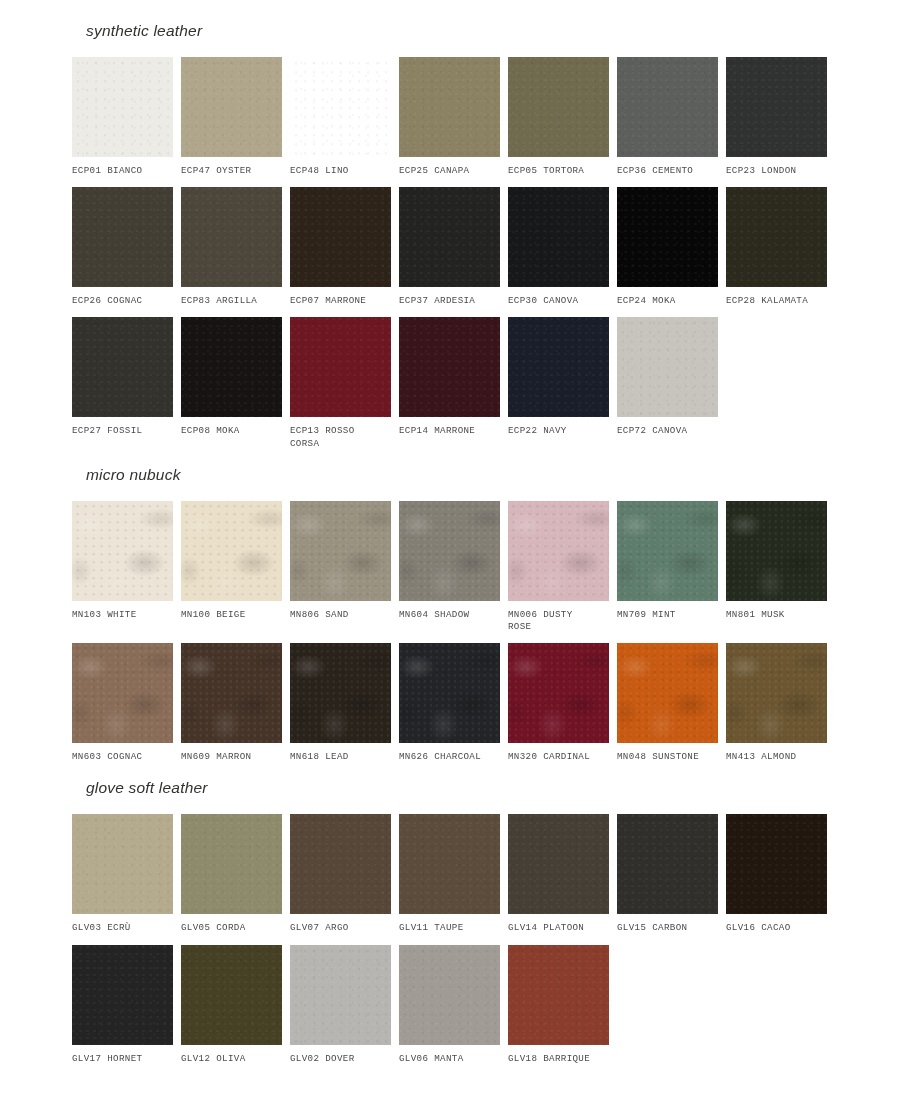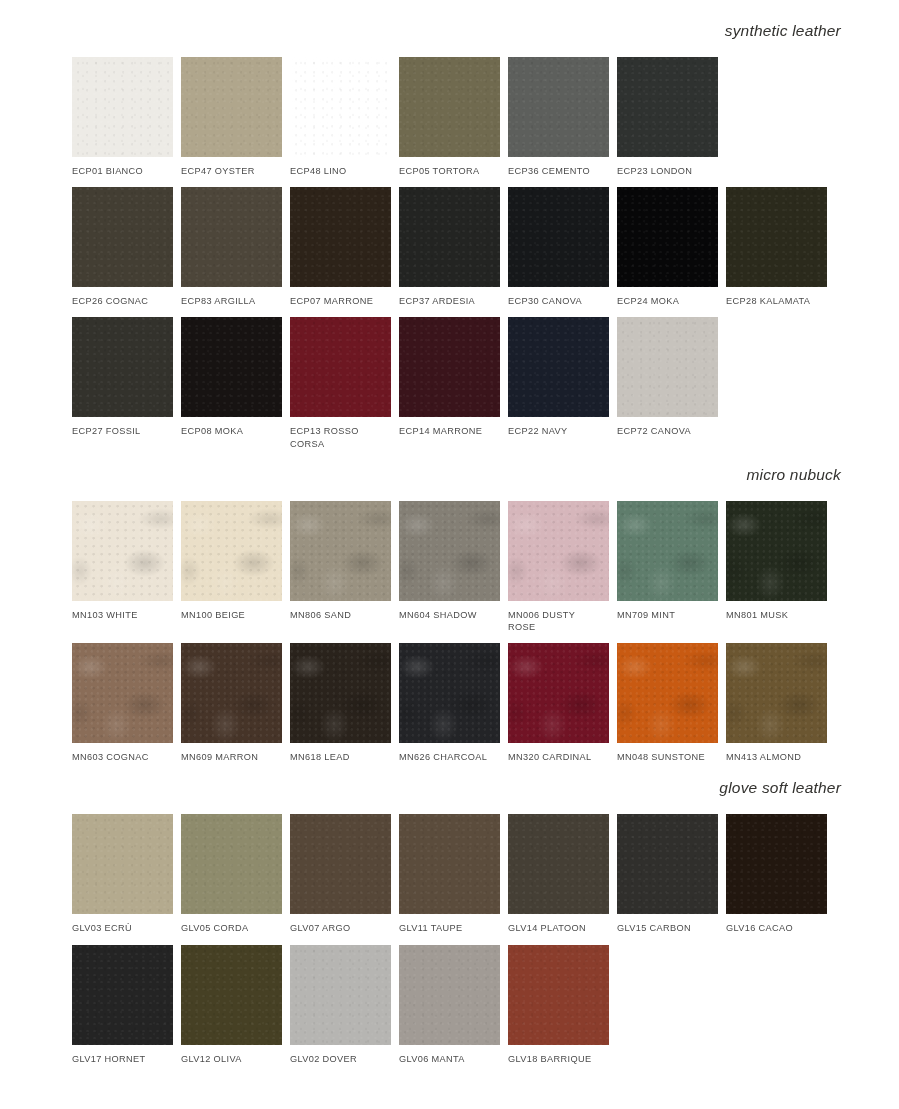--- a/index.html
+++ b/index.html
@@ -12,36 +12,35 @@
   .page { position: relative; width: 899px; height: 1109px; padding: 0; }
 
   .section { padding-left: 72px; padding-right: 58px; }
   .section-header {
     font-style: italic;
     font-weight: 300;
     font-size: 15.5px;
     letter-spacing: 0.2px;
     color: #33322f;
     margin-left: 14px;
-    text-align: right;
   }
   .section-1 .section-header { padding-top: 22px; }
   .section-2 .section-header { padding-top: 16px; }
   .section-3 .section-header { padding-top: 16px; }
 
   .swatch-grid {
     display: grid;
     grid-template-columns: repeat(7, 101px);
     column-gap: 8px;
     row-gap: 0px;
     margin-top: 17px;
   }
   .row-spacer { height: 10px; grid-column: 1 / -1; }
 
-  .swatch-cell { width: 97px; }
+  .swatch-cell { width: 97px; font-family: Liberation Mono, monospace; }
   .swatch-chip {
     width: 101px;
     height: 100px;
     position: relative;
     overflow: hidden;
   }
   .swatch-chip .grain {
     position: absolute;
     inset: 0;
     pointer-events: none;
@@ -102,20 +101,26 @@
             </div>
             <div class="swatch-label">ECP47 OYSTER</div>
           </div>
           <div class="swatch-cell">
             <div class="swatch-chip tex-smooth">
               <div class="grain"></div>
             </div>
             <div class="swatch-label">ECP48 LINO</div>
           </div>
           <div class="swatch-cell">
+            <div class="swatch-chip tex-smooth" style="background: rgb(139, 130, 99);">
+              <div class="grain"></div>
+            </div>
+            <div class="swatch-label">ECP25 CANAPA</div>
+          </div>
+          <div class="swatch-cell">
             <div class="swatch-chip tex-smooth" style="background: rgb(112, 106, 79);">
               <div class="grain"></div>
             </div>
             <div class="swatch-label">ECP05 TORTORA</div>
           </div>
           <div class="swatch-cell">
             <div class="swatch-chip tex-smooth" style="background: rgb(93, 95, 92);">
               <div class="grain"></div>
             </div>
             <div class="swatch-label">ECP36 CEMENTO</div>

